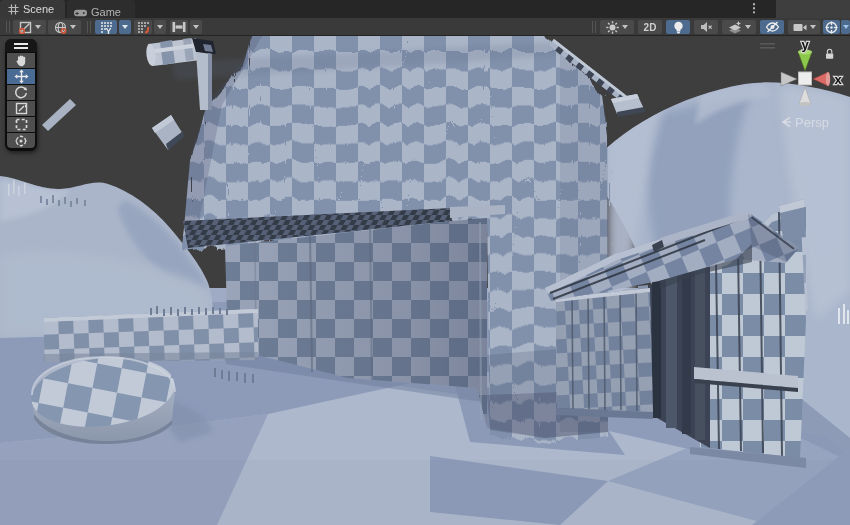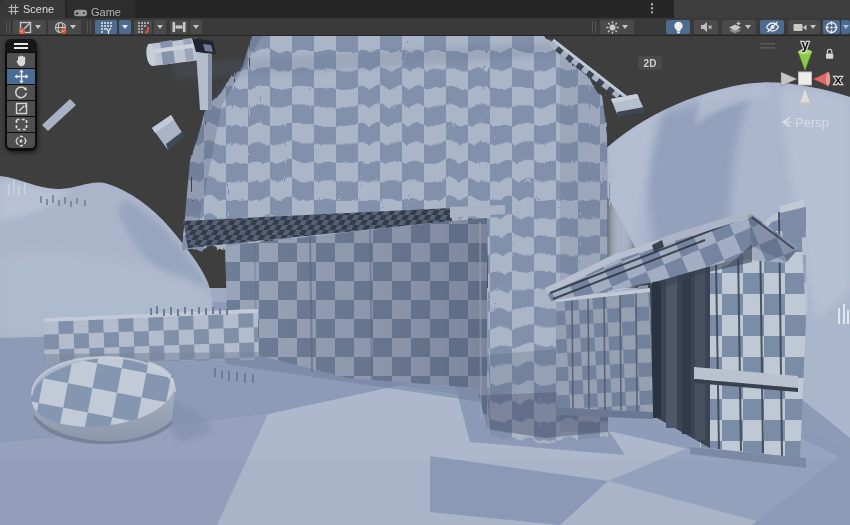--- a/index.html
+++ b/index.html
@@ -1,20 +1,20 @@
 <!DOCTYPE html>
 <html><head>
 <meta charset="utf-8">
 <style>
   html,body{margin:0;padding:0;}
   body{width:850px;height:525px;overflow:hidden;background:#3e3e3e;font-family:"Liberation Sans",sans-serif;}
   #stage{position:relative;width:850px;height:525px;overflow:hidden;}
   #scene{position:absolute;left:0;top:0;}
   
-  #tabbar{position:absolute;left:0;top:0;width:674px;height:18px;background:#262626;}
+  #tabbar{position:absolute;left:0;top:0;width:776px;height:18px;background:#262626;}
   .tab{position:absolute;top:0;height:18px;border-radius:3px 3px 0 0;display:flex;align-items:center;}
   .tab span{font-size:11px;}
   
   #toolbar{position:absolute;left:0;top:18px;width:850px;height:18px;background:#3a3a3a;border-bottom:1px solid #242424;box-sizing:border-box;}
   .tbtn{position:absolute;top:2px;height:14px;background:#4a4a4a;border-radius:2px;display:flex;align-items:center;justify-content:center;}
   .blue{background:#4c6b8e;}
   .sep{position:absolute;top:3px;width:1px;height:12px;background:#555;}
   .arw{width:0;height:0;border-left:3.5px solid transparent;border-right:3.5px solid transparent;border-top:4px solid #c2c2c2;}
   
   #ltools{position:absolute;left:5px;top:39px;width:32px;height:112px;background:#0d0d0d;border-radius:7px;box-shadow:1px 2px 4px rgba(0,0,0,0.5);}
@@ -427,21 +427,21 @@
             <line x1="10.6" y1="6.5" x2="12.8" y2="6.5"></line>
         <line x1="2.1" y1="2.1" x2="3.6" y2="3.6"></line>
             <line x1="9.4" y1="9.4" x2="10.9" y2="10.9"></line>
         <line x1="2.1" y1="10.9" x2="3.6" y2="9.4"></line>
             <line x1="9.4" y1="3.6" x2="10.9" y2="2.1"></line>
       </g>
     </svg>
     <div class="arw" style="margin-left:3px;"></div>
   </div>
 
-  <div class="tbtn" style="left:638px;width:24px;color:#cfcfcf;font-size:10px;font-weight:bold;margin-top:36px;">2D</div>
+  <div class="tbtn" style="left:638px;width:24px;color:#cfcfcf;font-size:10px;font-weight:bold;">2D</div>
 
   <div class="tbtn blue" style="left:666px;width:24px;">
     <svg width="11" height="13" viewBox="0 0 11 13">
       <circle cx="5.5" cy="5" r="4.2" fill="#ececec"></circle>
       <rect x="3.7" y="8.6" width="3.6" height="2" fill="#ececec"></rect>
       <rect x="4.1" y="11" width="2.8" height="1.4" fill="#ececec"></rect>
     </svg>
   </div>
 
   <div class="tbtn" style="left:694px;width:24px;">

